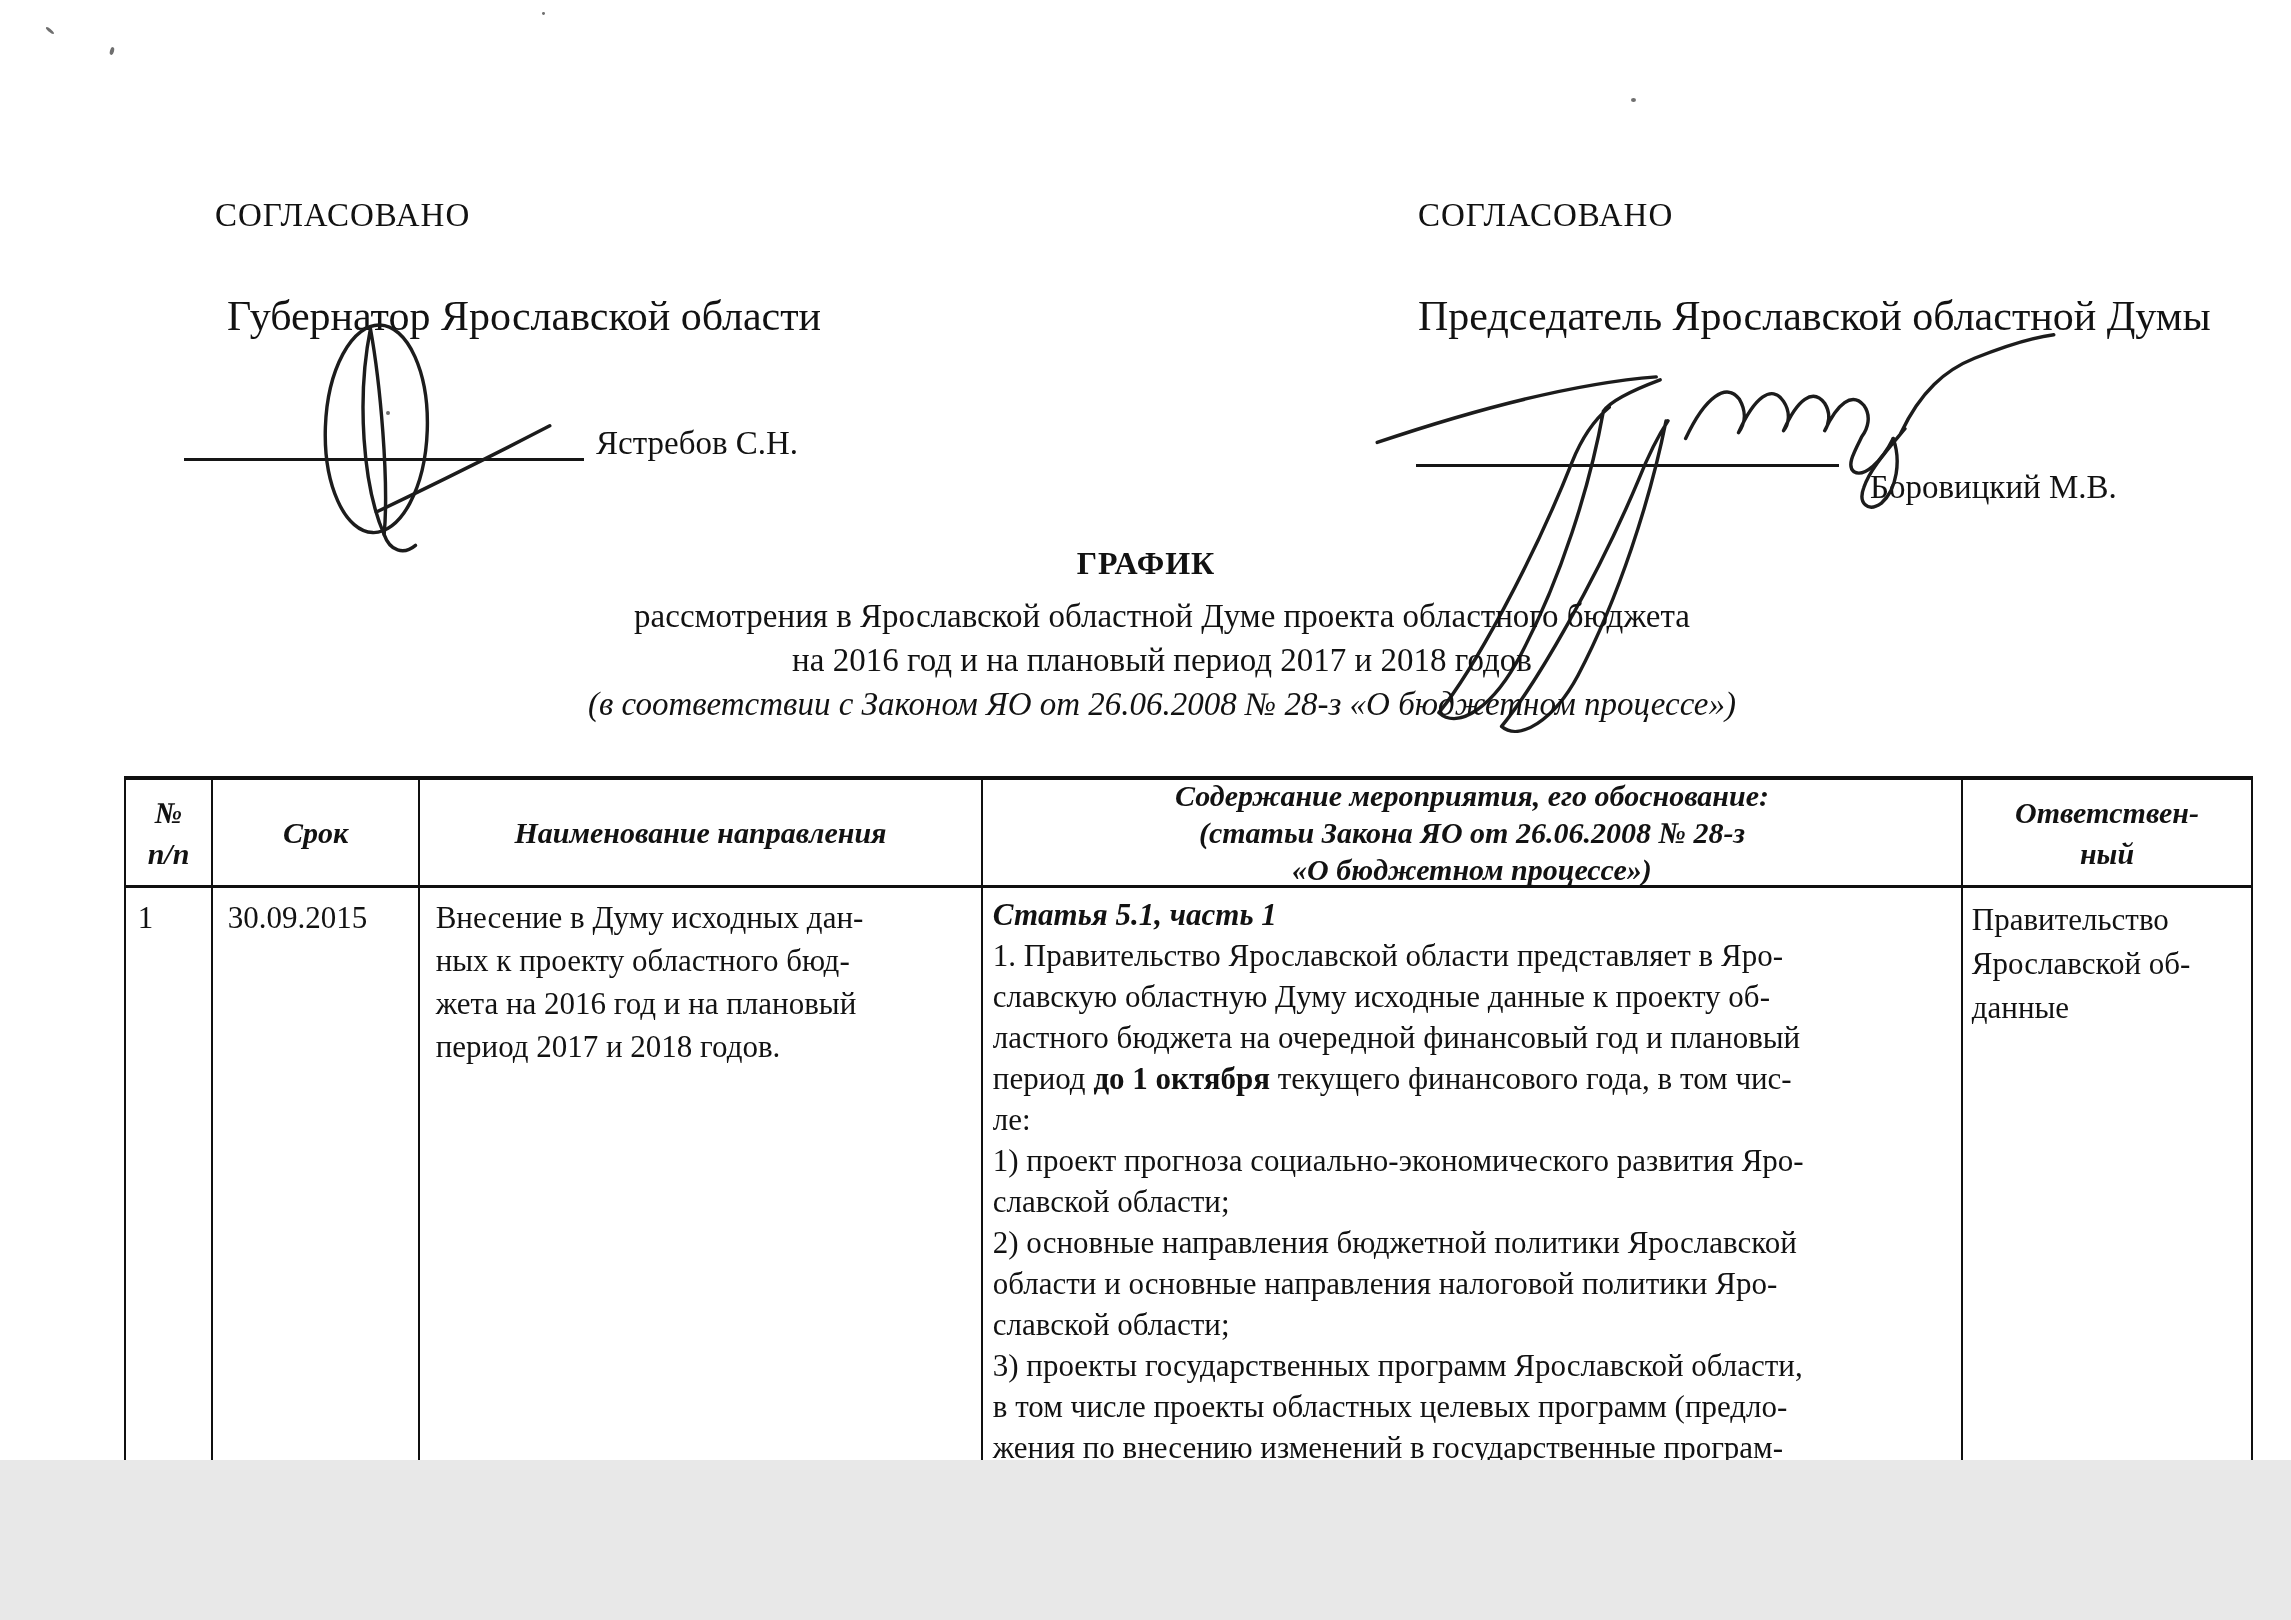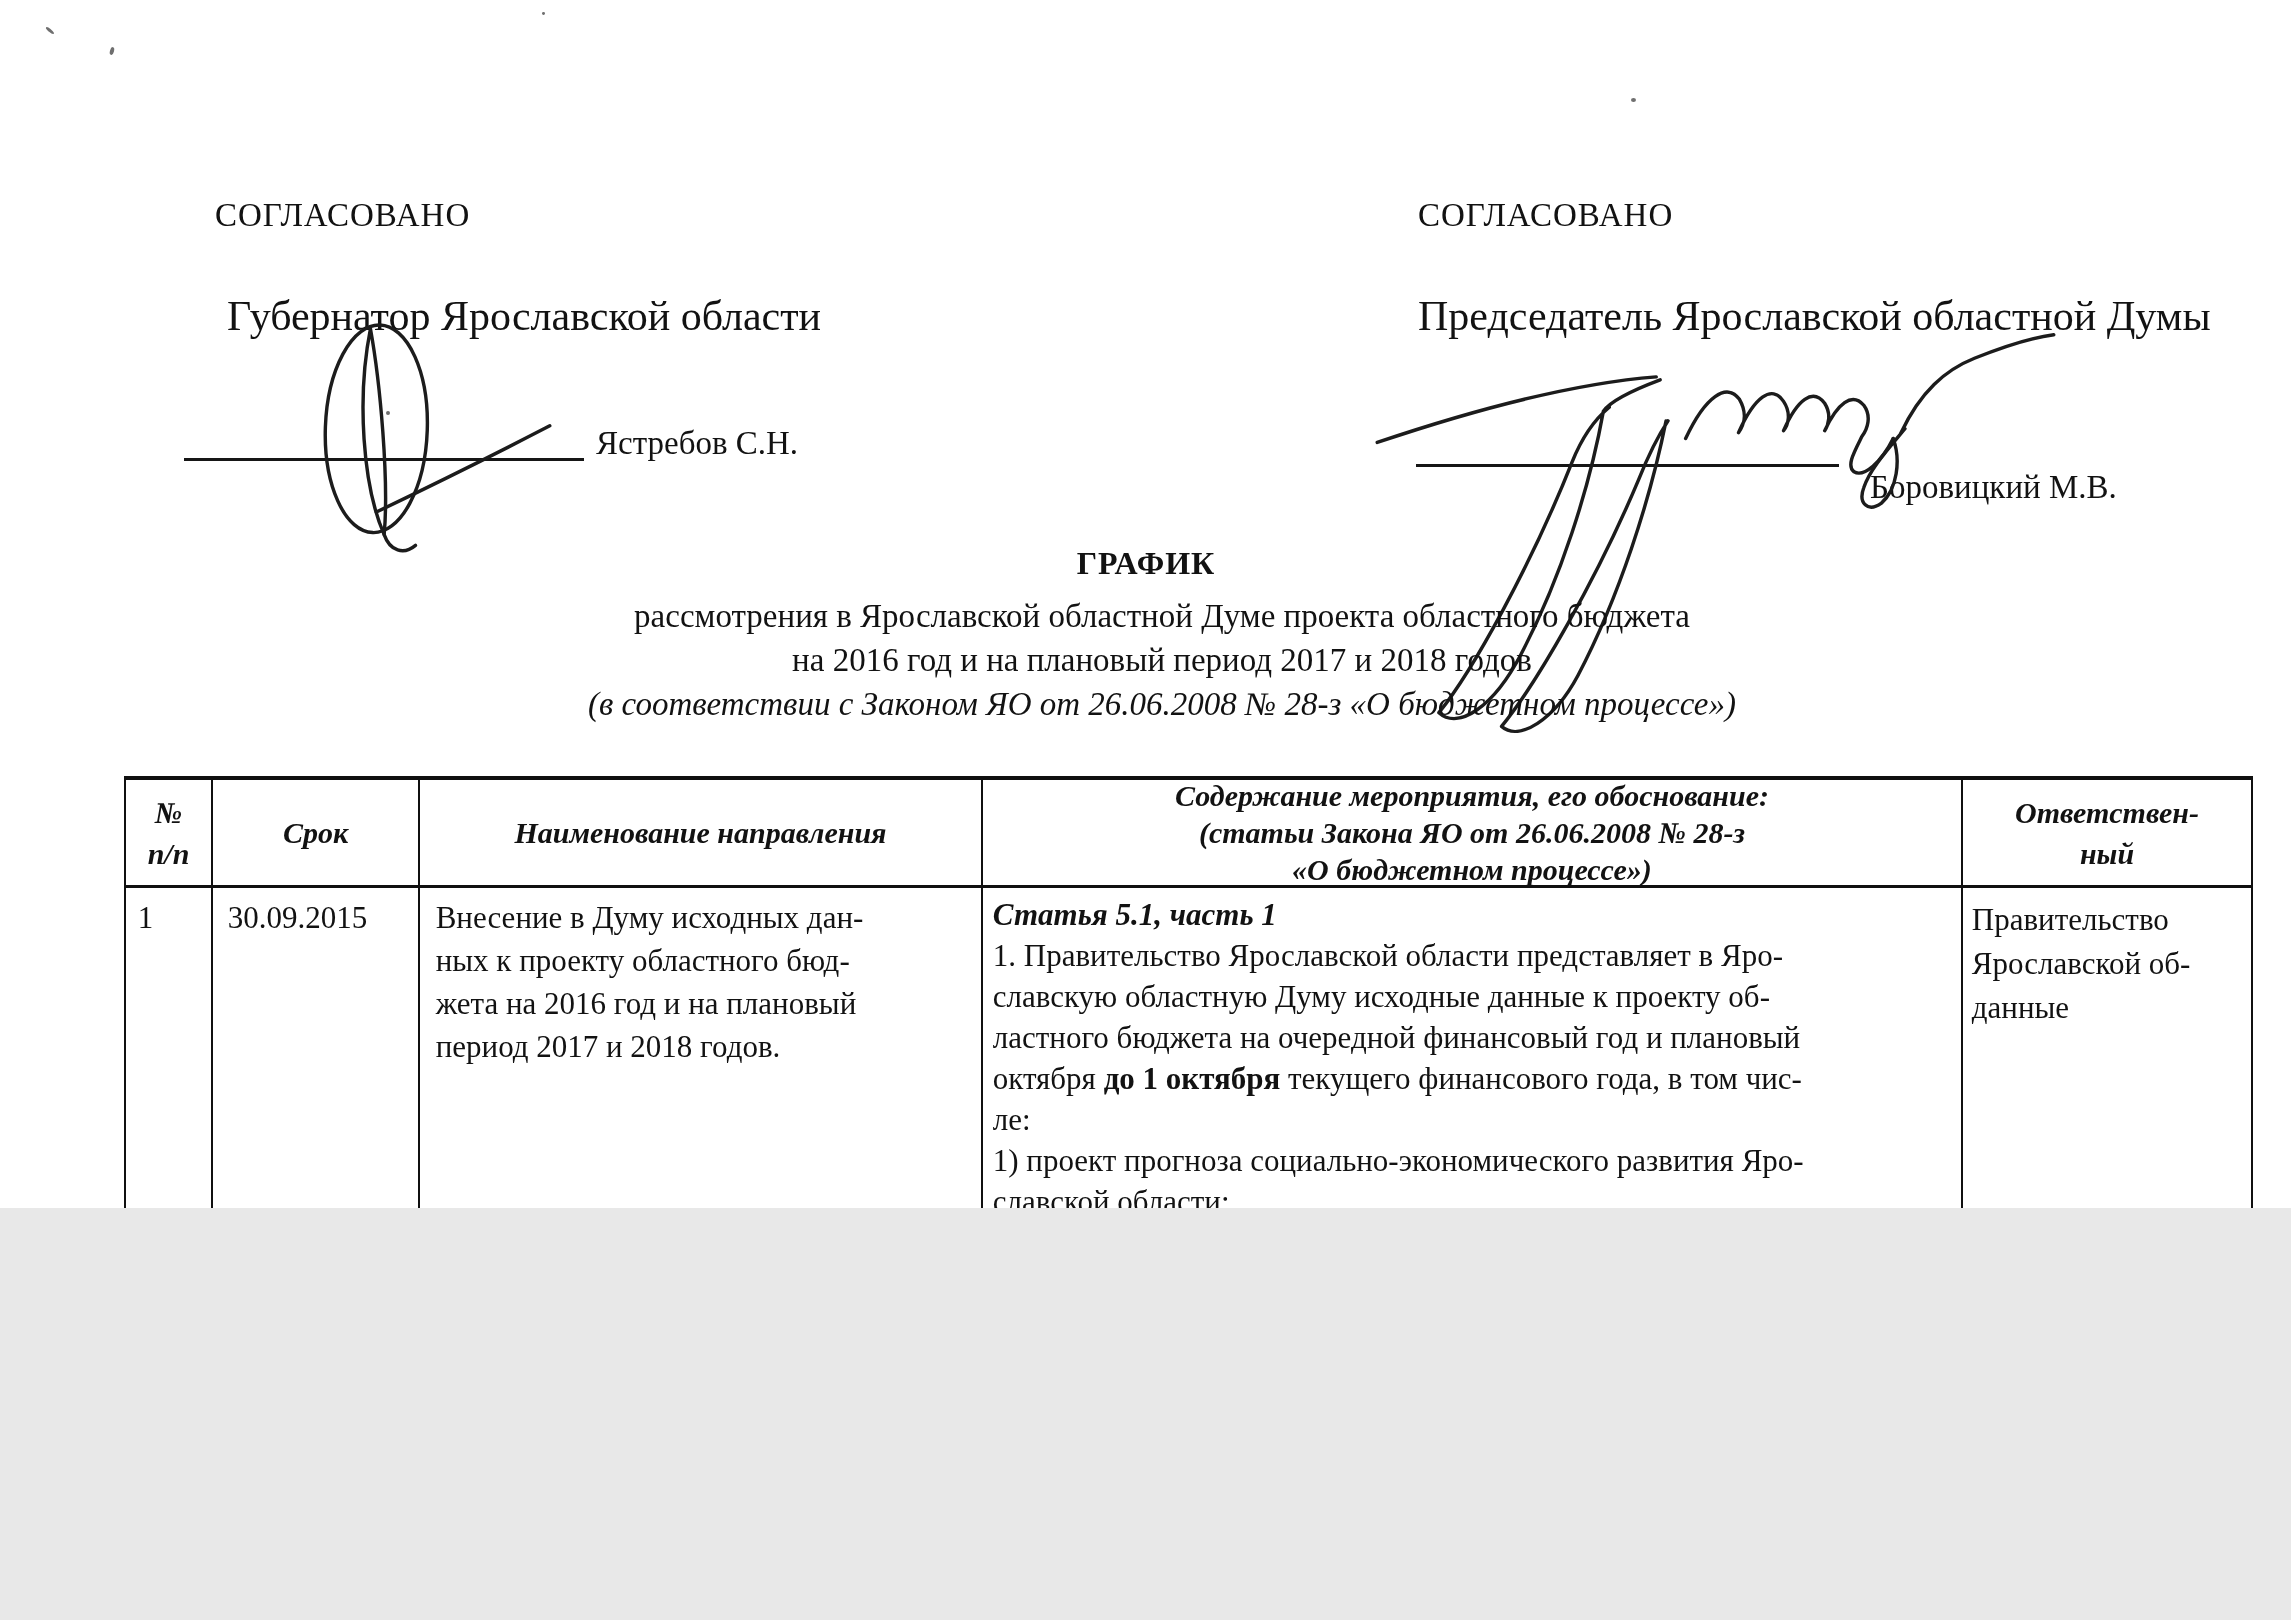--- a/index.html
+++ b/index.html
@@ -1,17 +1,17 @@
 <!DOCTYPE html>
 <html><head>
 <meta charset="utf-8">
 <style>
   html,body{margin:0;padding:0;background:#e8e8e8;}
   .page{
-    position:relative;width:2292px;height:1208px;background:#ffffff;
+    position:relative;width:2292px;height:1460px;background:#ffffff;
     font-family:"Liberation Serif","DejaVu Serif",serif;color:#121212;
     overflow:hidden;
   }
   .abs{position:absolute;}
   .approval-label{font-size:33px;letter-spacing:1px;}
   .position-label{font-size:42px;}
   .signer-name{font-size:33px;}
   .sig-line{position:absolute;height:2.9px;background:#161616;}
   .title-block{position:absolute;left:0;top:545px;width:2292px;text-align:center;}
   .title-heading{font-size:32px;font-weight:bold;letter-spacing:1px;margin-bottom:11.8px;}
@@ -102,21 +102,21 @@
     <div class="cell body c2b">30.09.2015</div>
     <div class="cell body c3b ml">Внесение в Думу исходных дан-
 ных к проекту областного бюд-
 жета на 2016 год и на плановый
 период 2017 и 2018 годов.</div>
     <div class="cell body c4b">
       <div class="bi">Статья 5.1, часть 1</div>
       <div class="ml">1. Правительство Ярославской области представляет в Яро-
 славскую областную Думу исходные данные к проекту об-
 ластного бюджета на очередной финансовый год и плановый</div>
-      <div><span>октября </span><span class="b">до 1 октября</span><span> текущего финансового года, в том чис-</span></div>
+      <div><span>период </span><span class="b">до 1 октября</span><span> текущего финансового года, в том чис-</span></div>
       <div class="ml">ле:
 1) проект прогноза социально-экономического развития Яро-
 славской области;
 2) основные направления бюджетной политики Ярославской
 области и основные направления налоговой политики Яро-
 славской области;
 3) проекты государственных программ Ярославской области,
 в том числе проекты областных целевых программ (предло-
 жения по внесению изменений в государственные програм-
 мы Ярославской области, в том числе в областные целевые</div>

